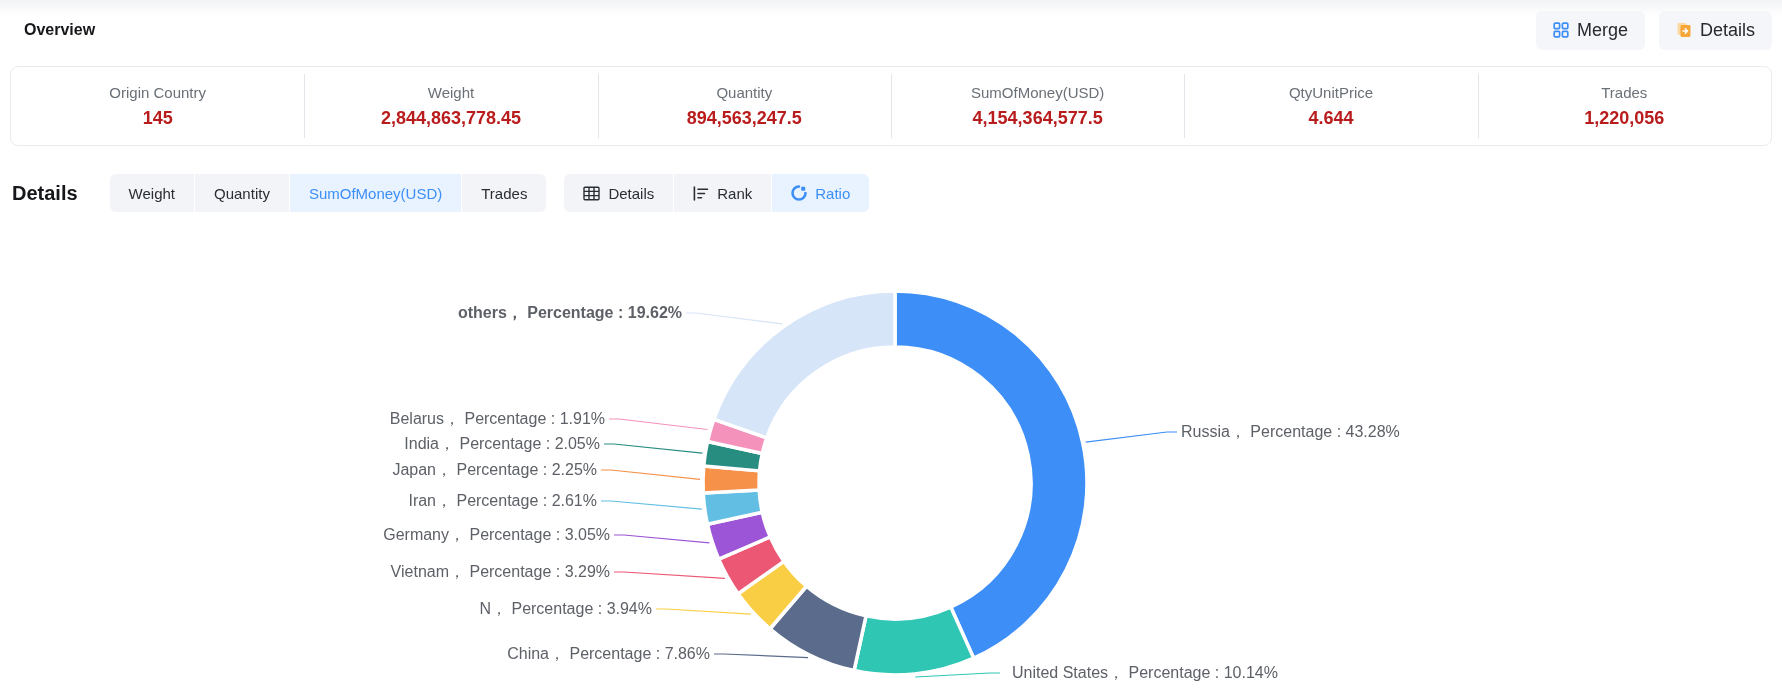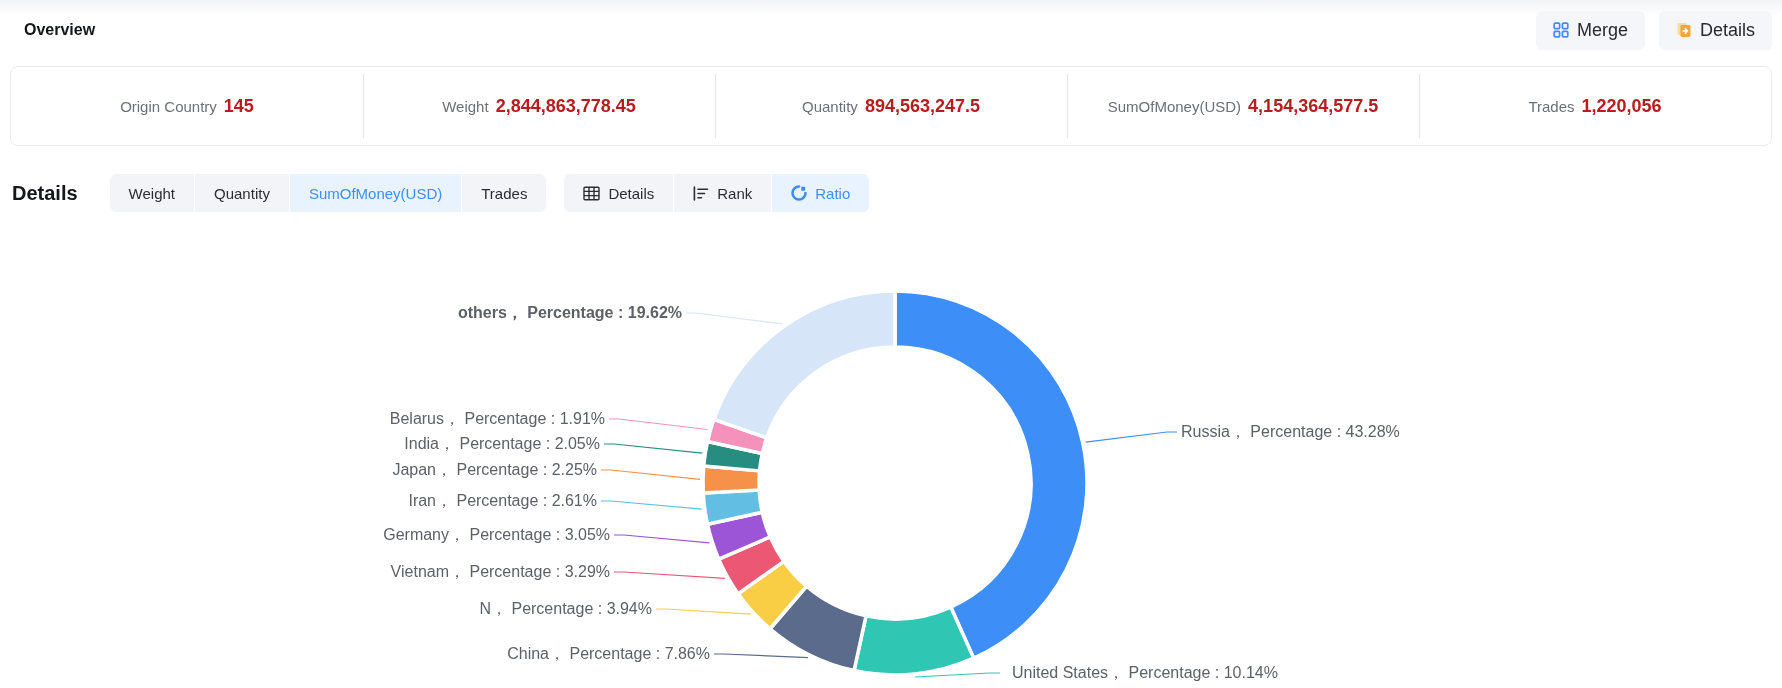--- a/index.html
+++ b/index.html
@@ -15,21 +15,21 @@
   .header-actions { display:flex; gap:14px; }
   .tool-btn { display:flex; align-items:center; gap:8px; background:#f4f6fa;
     border:none; border-radius:6px; padding:9px 17px; font-size:18px; color:#26292e;
     font-family:inherit; cursor:pointer; }
   .tool-btn svg { display:block; }
 
   
   .stats-card { position:absolute; top:66px; left:10px; width:1762px; height:80px;
     background:#fff; border:1px solid #e9ebef; border-radius:8px;
     display:flex; align-items:center; }
-  .stat-cell { flex:1; display:flex; align-items:center;
+  .stat-cell { flex:1; display:flex; flex-direction:column; align-items:center;
     justify-content:center; gap:7px; height:56px; position:relative; }
   .stat-cell + .stat-cell::before { content:""; position:absolute; left:0; top:-4px;
     bottom:-4px; width:1px; background:#e2e5e9; }
   .stat-label { font-size:15px; color:#6a7077; }
   .stat-value { font-size:18px; font-weight:700; color:#b91c1c; }
 
   
   .details-row { position:absolute; top:174px; left:12px; right:10px; height:38px;
     display:flex; align-items:center; justify-content:flex-start;gap:32px; }
   .details-title { font-size:20px; font-weight:700; color:#15171a; }
@@ -91,20 +91,24 @@
       <div class="stat-label">Weight</div>
       <div class="stat-value">2,844,863,778.45</div>
     </div>
     <div class="stat-cell">
       <div class="stat-label">Quantity</div>
       <div class="stat-value">894,563,247.5</div>
     </div>
     <div class="stat-cell">
       <div class="stat-label">SumOfMoney(USD)</div>
       <div class="stat-value">4,154,364,577.5</div>
+    </div>
+    <div class="stat-cell">
+      <div class="stat-label">QtyUnitPrice</div>
+      <div class="stat-value">4.644</div>
     </div>
     <div class="stat-cell">
       <div class="stat-label">Trades</div>
       <div class="stat-value">1,220,056</div>
     </div>
   </div>
 
 <div class="details-row">
   <div class="details-title">Details</div>
   <div class="details-controls">

